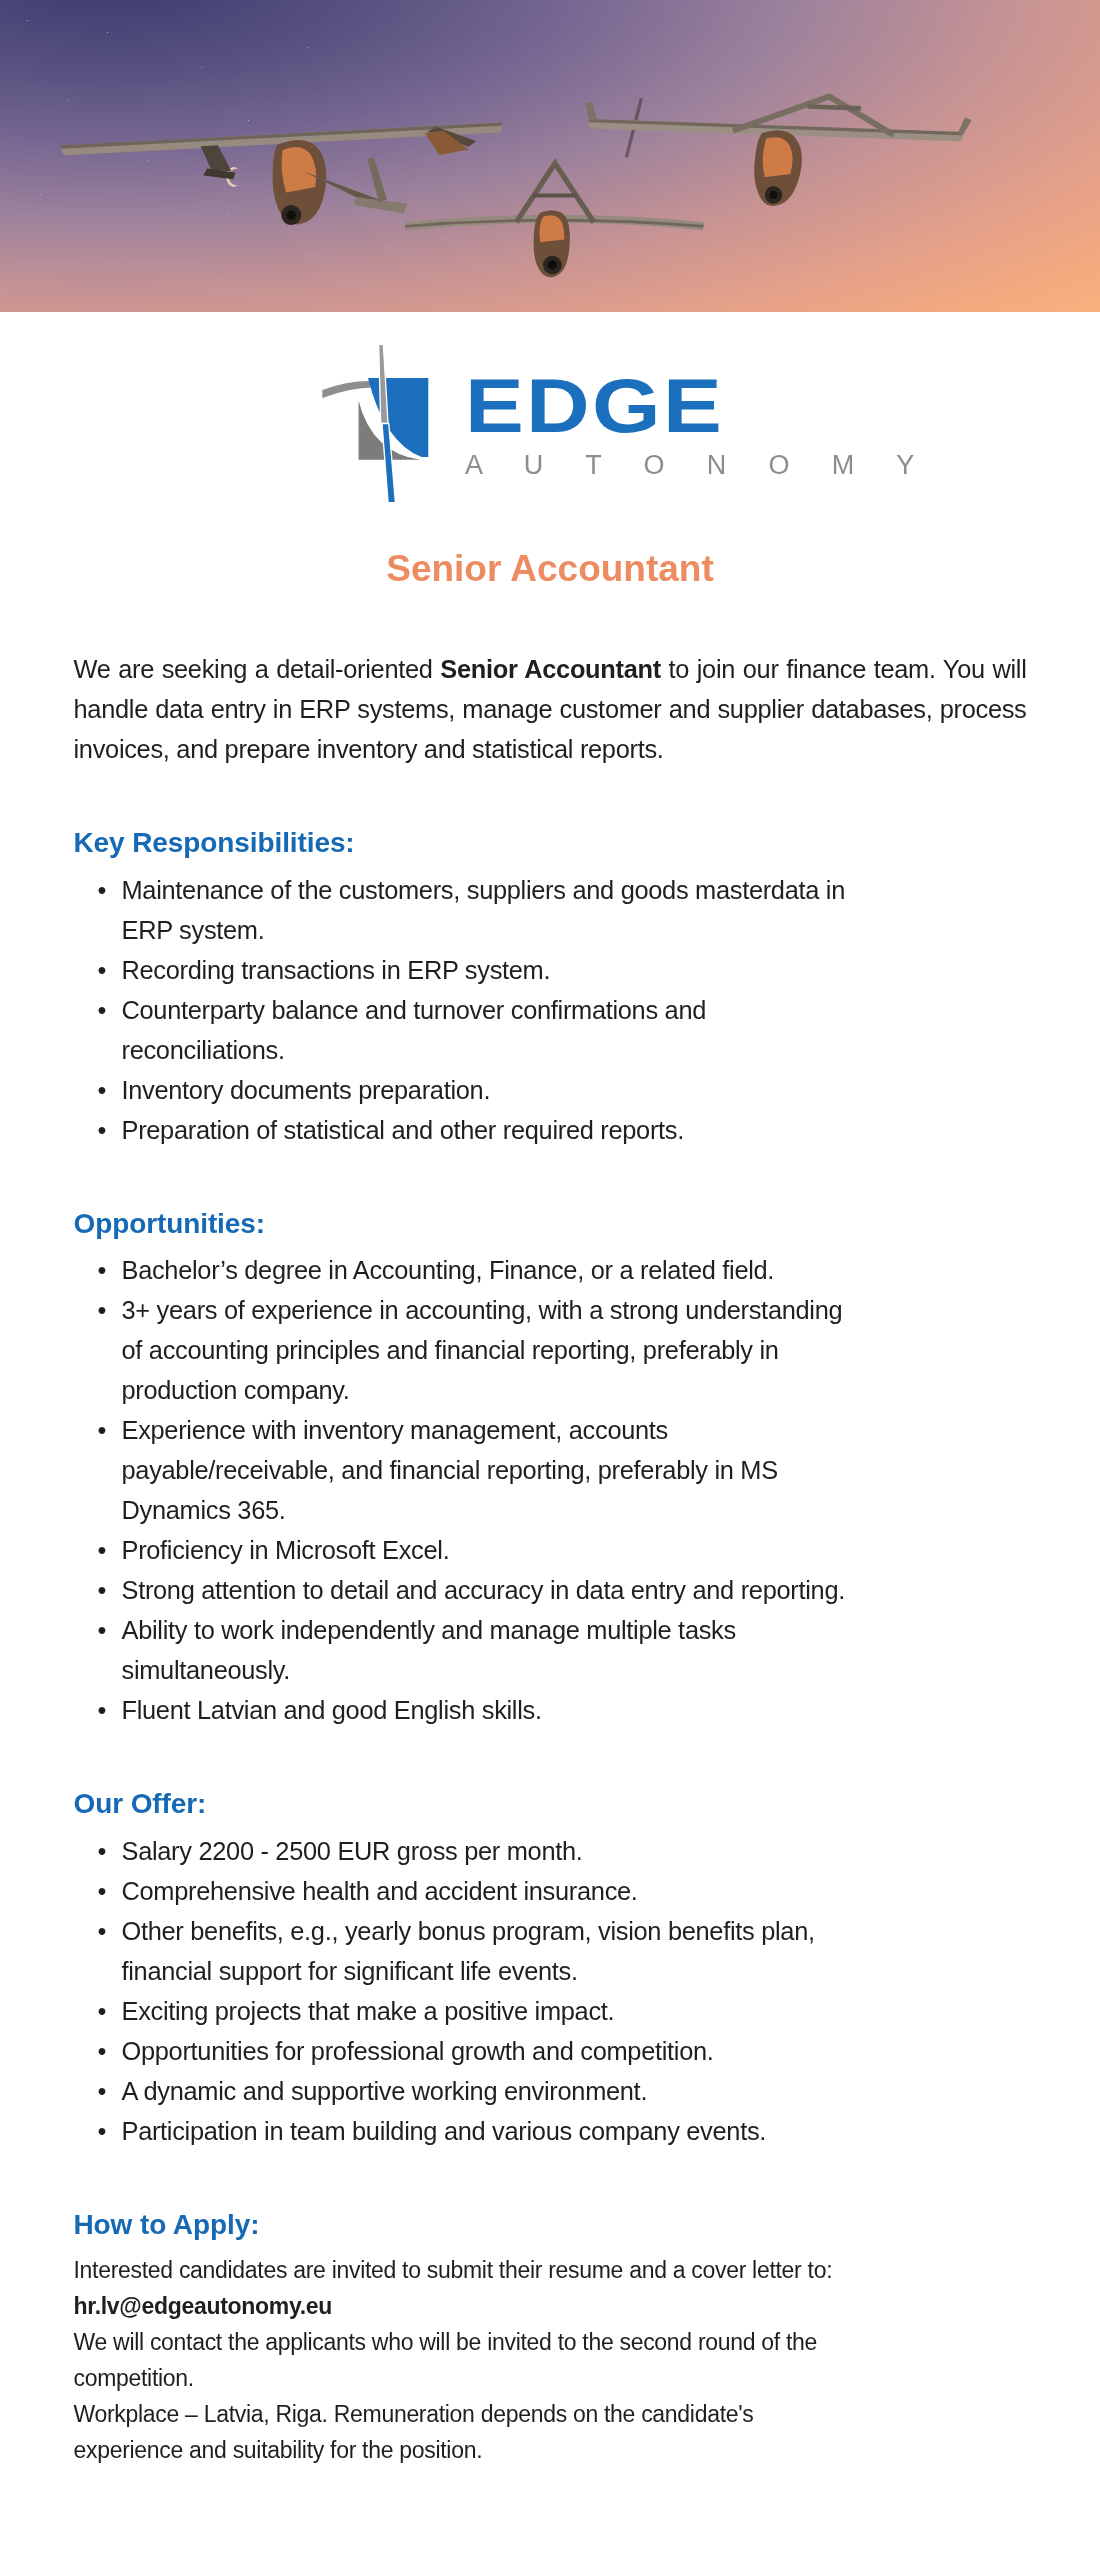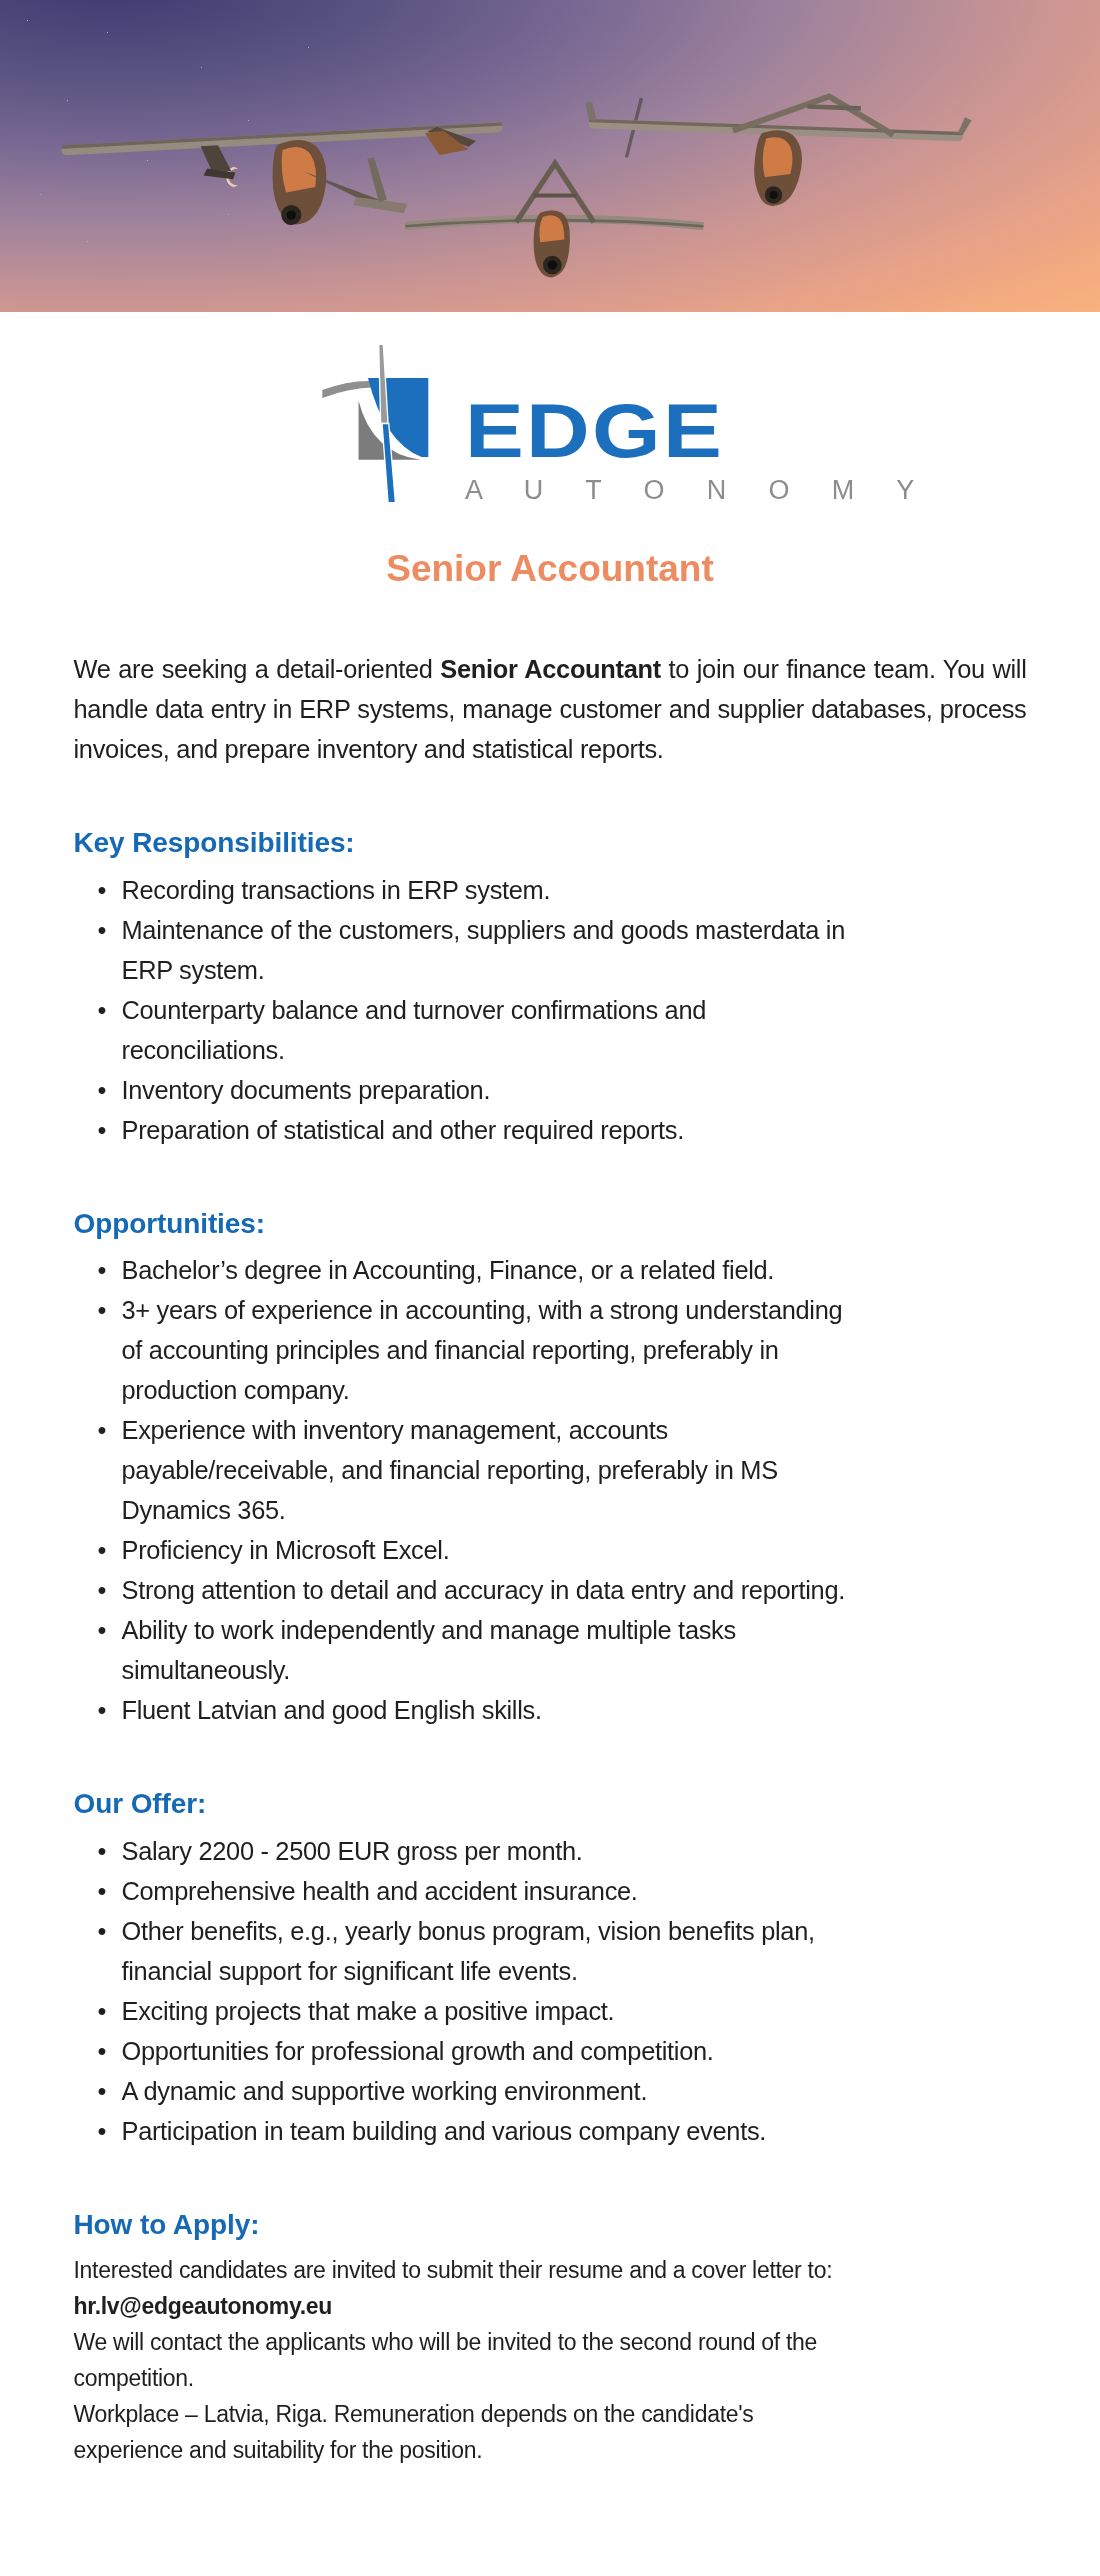--- a/index.html
+++ b/index.html
@@ -42,21 +42,21 @@
     background: radial-gradient(circle at 72% 50%, rgba(0,0,0,0) 52%, #f3c9ae 58%, #f8dcc4 70%, rgba(0,0,0,0) 76%);
     opacity: .9;
   }
   .drones { position: absolute; left: 0; top: 0; }
 
   
   .logo {
     margin-top: 31px;
     display: flex;
     justify-content: center;
-    align-items: flex-end;
+    align-items: center;
     gap: 30px;
     height: 161px;
   }
   .logo-text { width: 314px; }
   .logo-brand {
     font-size: 76px;
     font-weight: 700;
     line-height: 1;
     color: #1b6fbd;
     letter-spacing: 2px;
@@ -196,23 +196,23 @@
 
   <h1 class="title">Senior Accountant</h1>
 
   <div class="content">
 
     <p class="intro"><span>We are seeking a detail-oriented </span><strong>Senior Accountant</strong><span> to join our finance team. You will handle data entry in ERP systems, manage customer and supplier databases, process invoices, and prepare inventory and statistical reports.</span></p>
 
     <section>
       <h2 class="section-heading">Key Responsibilities:</h2>
       <ul class="bullet-list">
-        <li>Recording transactions in ERP system.</li>
         <li>Maintenance of the customers, suppliers and goods masterdata in
 ERP system.</li>
+        <li>Recording transactions in ERP system.</li>
         <li>Counterparty balance and turnover confirmations and
 reconciliations.</li>
         <li>Inventory documents preparation.</li>
         <li>Preparation of statistical and other required reports.</li>
       </ul>
     </section>
 
     <section>
       <h2 class="section-heading">Opportunities:</h2>
       <ul class="bullet-list">

